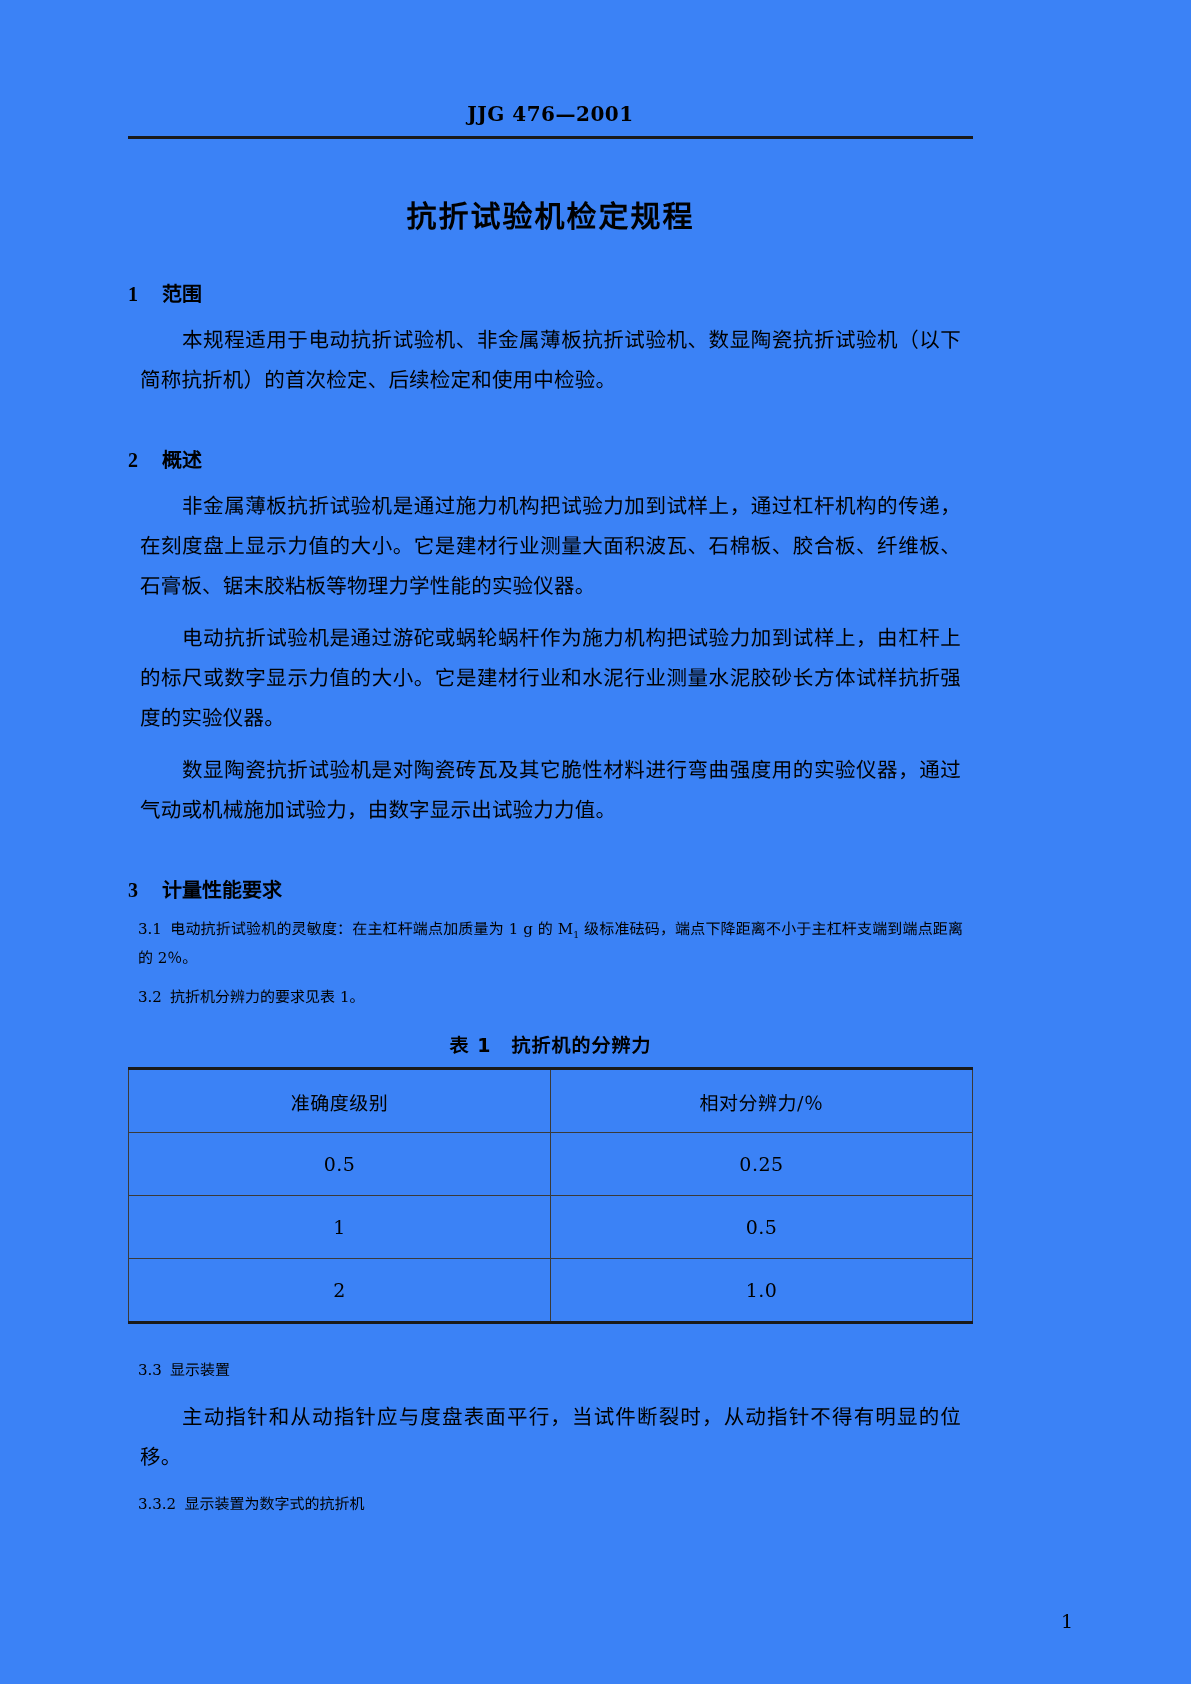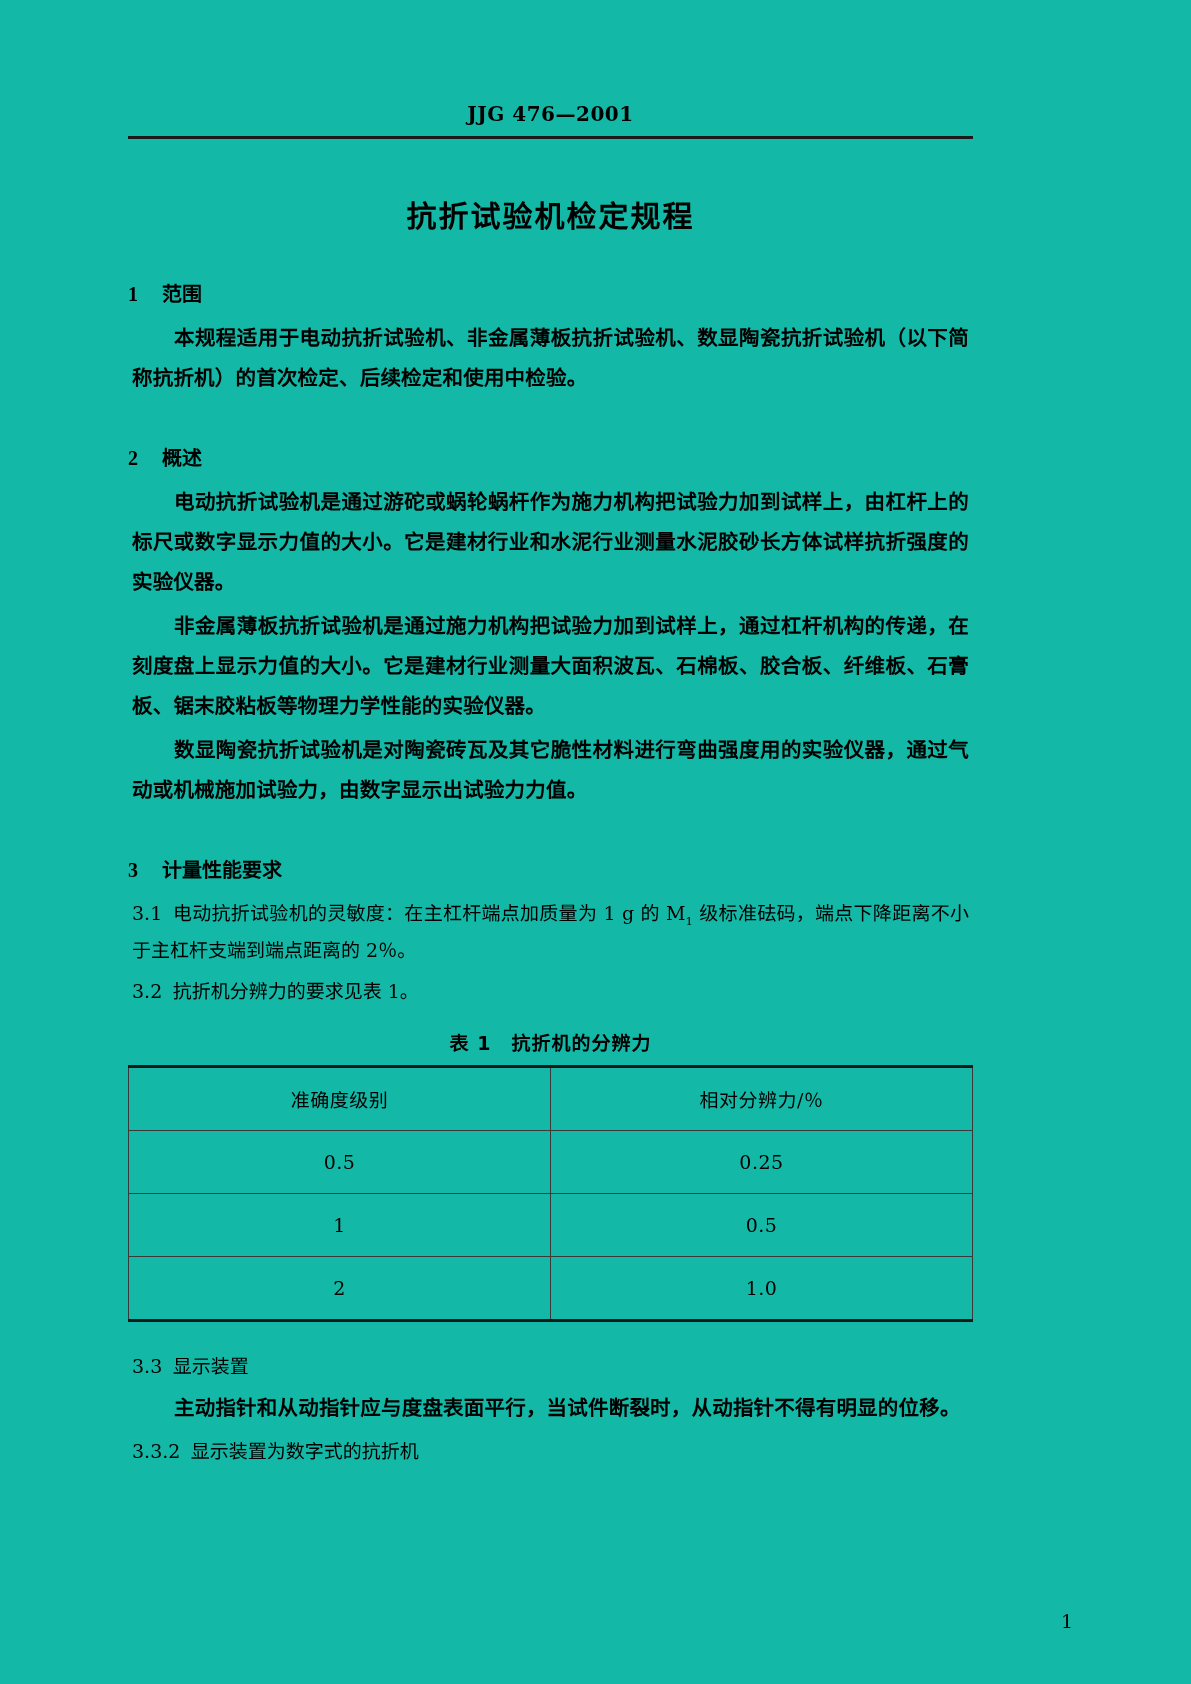--- a/index.html
+++ b/index.html
@@ -10,21 +10,21 @@
   }
   body {
     font-family: "DejaVu Serif", "Liberation Serif", serif;
     color: #000000;
   }
   .page {
     position: relative;
     width: 1191px;
     height: 1684px;
     margin: 0 auto;
-    background: #14b8a6;
+    background: #3b82f6;
     box-sizing: border-box;
     overflow: hidden;
   }
   .content {
     position: absolute;
     left: 128px;
     top: 0;
     width: 845px;
   }
 
@@ -64,34 +64,33 @@
     font-size: 20px;
     line-height: 1.5;
   }
   .h1 .num {
     display: inline-block;
     min-width: 34px;
   }
 
   
   p.body {
-    margin: 4px;
+    margin: 12px;
     font-size: 20.5px;
     line-height: 1.95;
     text-align: justify;
     text-justify: inter-ideograph;
     letter-spacing: 0.2px;
-    font-weight: bold;
   }
   p.body.indent { text-indent: 2.05em; }
 
   
   p.clause {
-    margin: 4px;
-    font-size: 19px;
+    margin: 10px;
+    font-size: 15px;
     line-height: 1.95;
     text-align: justify;
     text-justify: inter-ideograph;
   }
   p.clause .cnum {
     margin-right: 0.55em;
   }
   .gap-md { height: 22px; }
 
   
@@ -151,22 +150,22 @@
     <h1 class="doctitle">抗折试验机检定规程</h1>
 
     <div class="h1">
       <span class="num">1</span><span>范围</span>
     </div>
     <p class="body indent">本规程适用于电动抗折试验机、非金属薄板抗折试验机、数显陶瓷抗折试验机（以下简称抗折机）的首次检定、后续检定和使用中检验。</p>
 
     <div class="h1">
       <span class="num">2</span><span>概述</span>
     </div>
+    <p class="body indent">非金属薄板抗折试验机是通过施力机构把试验力加到试样上，通过杠杆机构的传递，在刻度盘上显示力值的大小。它是建材行业测量大面积波瓦、石棉板、胶合板、纤维板、石膏板、锯末胶粘板等物理力学性能的实验仪器。</p>
     <p class="body indent">电动抗折试验机是通过游砣或蜗轮蜗杆作为施力机构把试验力加到试样上，由杠杆上的标尺或数字显示力值的大小。它是建材行业和水泥行业测量水泥胶砂长方体试样抗折强度的实验仪器。</p>
-    <p class="body indent">非金属薄板抗折试验机是通过施力机构把试验力加到试样上，通过杠杆机构的传递，在刻度盘上显示力值的大小。它是建材行业测量大面积波瓦、石棉板、胶合板、纤维板、石膏板、锯末胶粘板等物理力学性能的实验仪器。</p>
     <p class="body indent">数显陶瓷抗折试验机是对陶瓷砖瓦及其它脆性材料进行弯曲强度用的实验仪器，通过气动或机械施加试验力，由数字显示出试验力力值。</p>
 
     <div class="h1">
       <span class="num">3</span><span>计量性能要求</span>
     </div>
 
     <p class="clause"><span class="cnum">3.1</span><span>电动抗折试验机的灵敏度：在主杠杆端点加质量为 1 g 的 M</span><sub class="subn">1</sub><span> 级标准砝码，端点下降距离不小于主杠杆支端到端点距离的 2％。</span></p>
 
     <p class="clause"><span class="cnum">3.2</span><span>抗折机分辨力的要求见表 1。</span></p>
 

